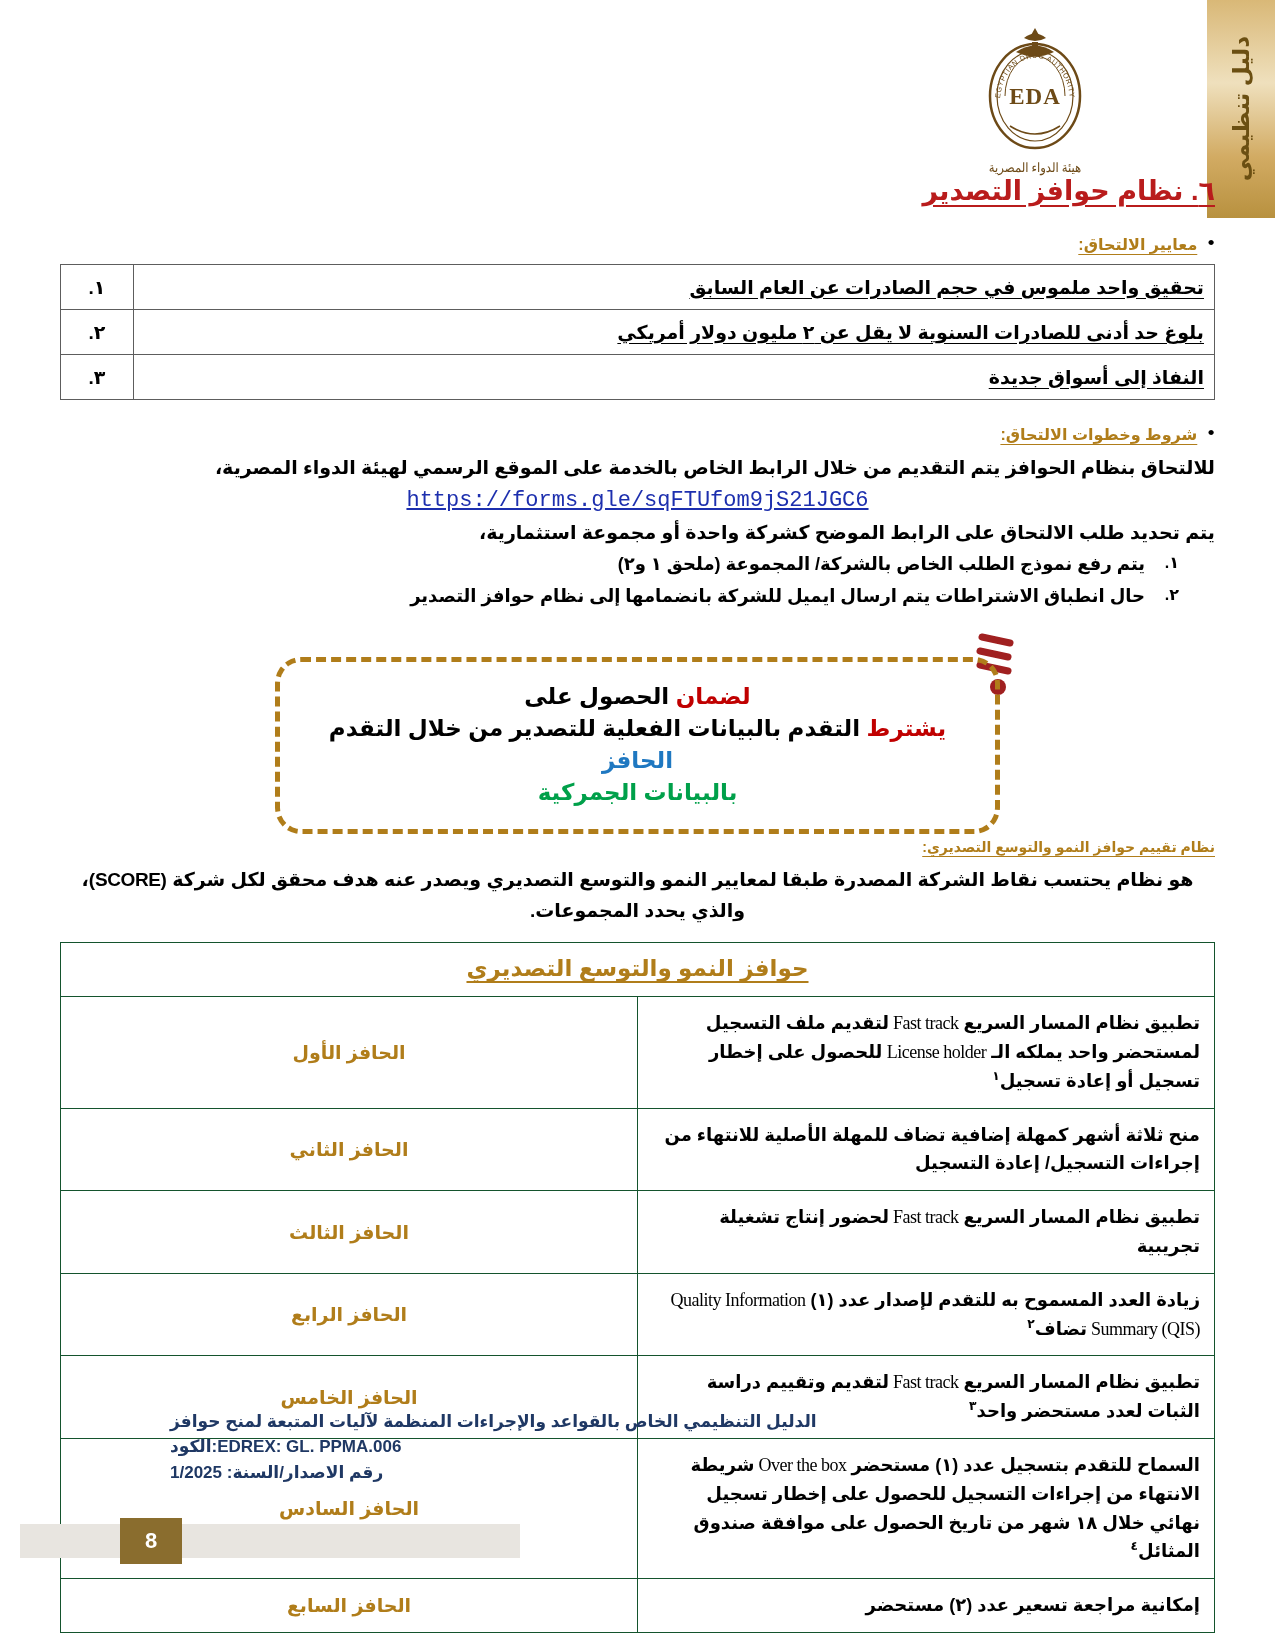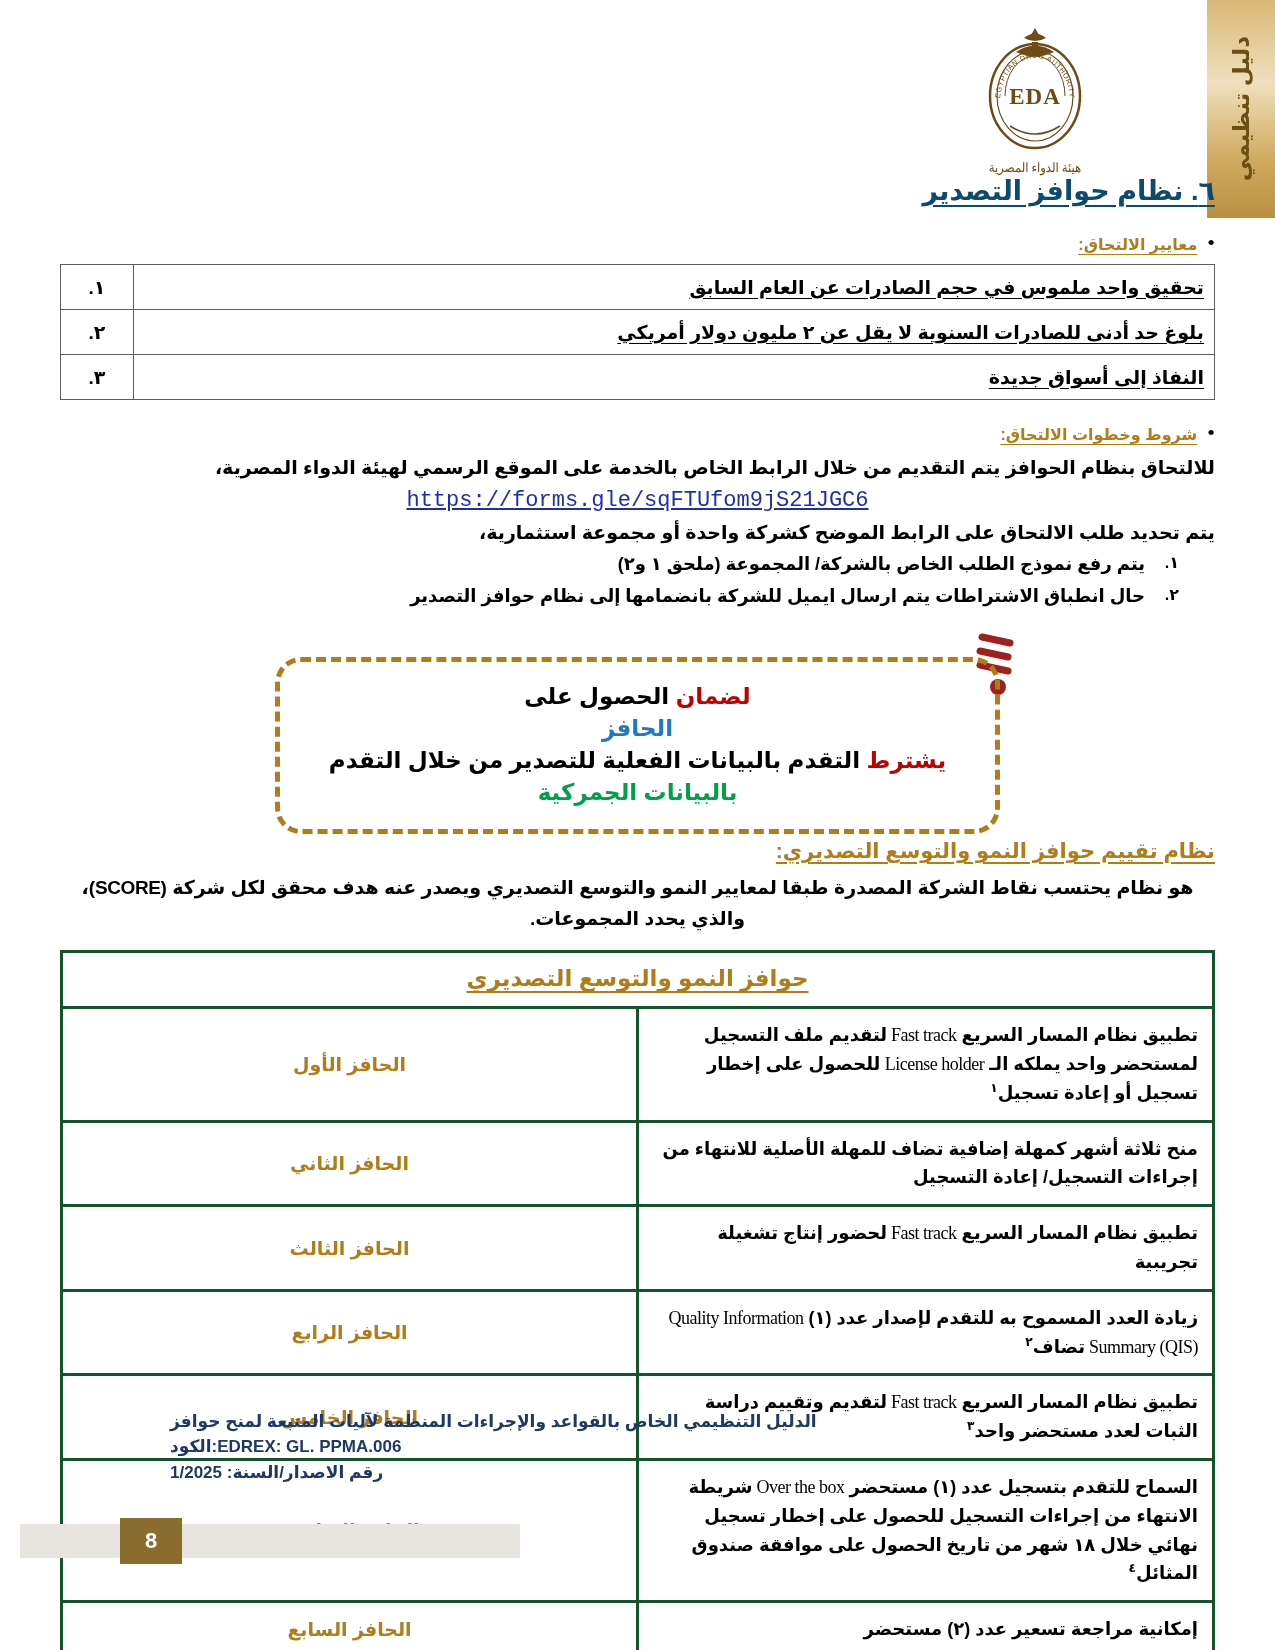--- a/index.html
+++ b/index.html
@@ -72,21 +72,21 @@
     right: 60px;
     left: 60px;
   }
 
   h1.section-title {
     margin: 0 0 22px 0;
     padding: 0 0 3px 0;
     font-family: "Liberation Sans", "DejaVu Sans", sans-serif;
     font-size: 27px;
     font-weight: bold;
-    color: #0c4a6e;
+    color: #b91c1c;
     text-align: right;
     text-decoration: underline;
     text-underline-offset: 5px;
     letter-spacing: -0.5px;
   }
 
   .bullet-row {
     display: flex;
     flex-direction: row;
     align-items: baseline;
@@ -217,21 +217,21 @@
     position: absolute;
     top: 0;
     right: 185px;
     width: 60px;
     height: 70px;
   }
 
   
   .score-head {
     font-family: "Liberation Sans", "DejaVu Sans", sans-serif;
-    font-size: 21px;
+    font-size: 14px;
     font-weight: bold;
     color: #b07d1a;
     text-decoration: underline;
     text-underline-offset: 4px;
     text-align: right;
     margin: 10px 0 10px 0;
     letter-spacing: -0.5px;
   }
   .score-para {
     font-family: "Liberation Sans", "DejaVu Sans", sans-serif;
@@ -244,21 +244,21 @@
   }
 
   
   table.incentives {
     width: 100%;
     border-collapse: collapse;
     table-layout: fixed;
     margin-bottom: 18px;
   }
   table.incentives td {
-    border: 3px solid #14532d;
+    border: 1px solid #14532d;
     vertical-align: middle;
   }
   td.inc-title {
     text-align: center;
     padding: 12px 8px 14px 8px;
     font-family: "Liberation Sans", "DejaVu Sans", sans-serif;
     font-size: 23px;
     font-weight: bold;
     color: #b07d1a;
     text-decoration: underline;
@@ -421,25 +421,25 @@
           <line x1="10" y1="22" x2="38" y2="28"></line>
           <line x1="10" y1="36" x2="38" y2="42"></line>
         </g>
         <circle cx="28" cy="58" r="8" fill="#a02020"></circle>
       </svg>
       <div class="callout">
         <div class="cl">
           <span class="red">لضمان</span>
           <span class="blk">الحصول على</span>
         </div>
-        <div class="cl blue">الحافز</div>
         <div class="cl">
           <span class="red">يشترط</span>
           <span class="blk">التقدم بالبيانات الفعلية للتصدير من خلال التقدم</span>
         </div>
+        <div class="cl blue">الحافز</div>
         <div class="cl green">بالبيانات الجمركية</div>
       </div>
     </div>
 
     <div class="score-head">نظام تقييم حوافز النمو والتوسع التصديري:</div>
     <div class="score-para">هو نظام يحتسب نقاط الشركة المصدرة طبقا لمعايير النمو والتوسع التصديري ويصدر عنه هدف محقق لكل شركة (SCORE)، والذي يحدد المجموعات.</div>
 
     <table class="incentives">
       <tbody>
         <tr>

